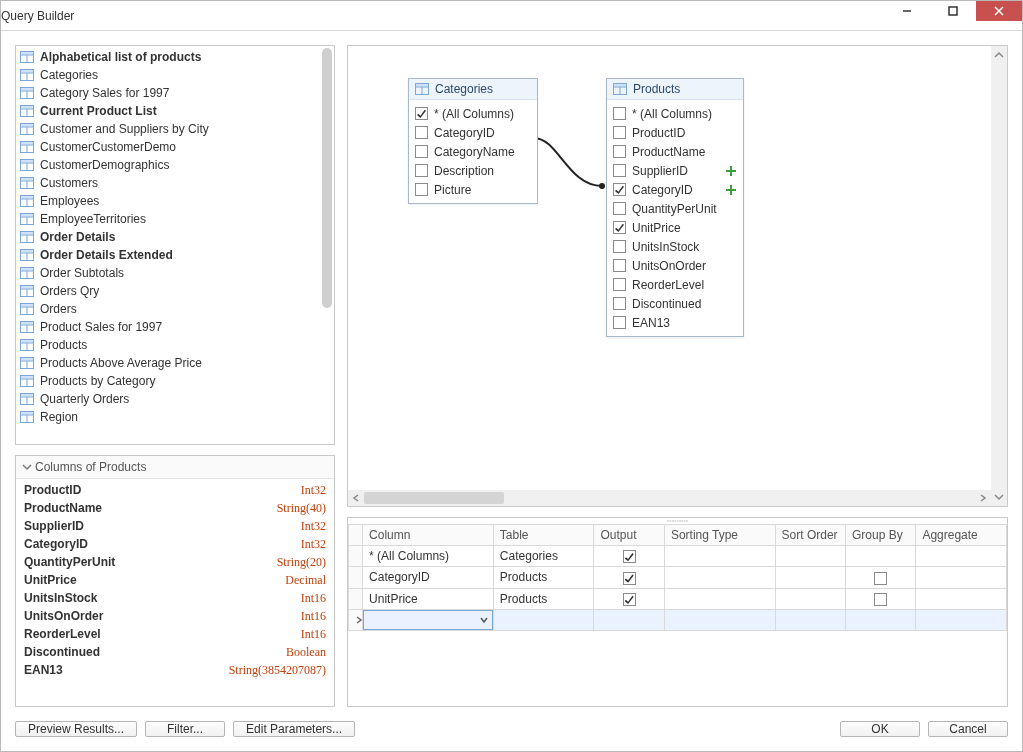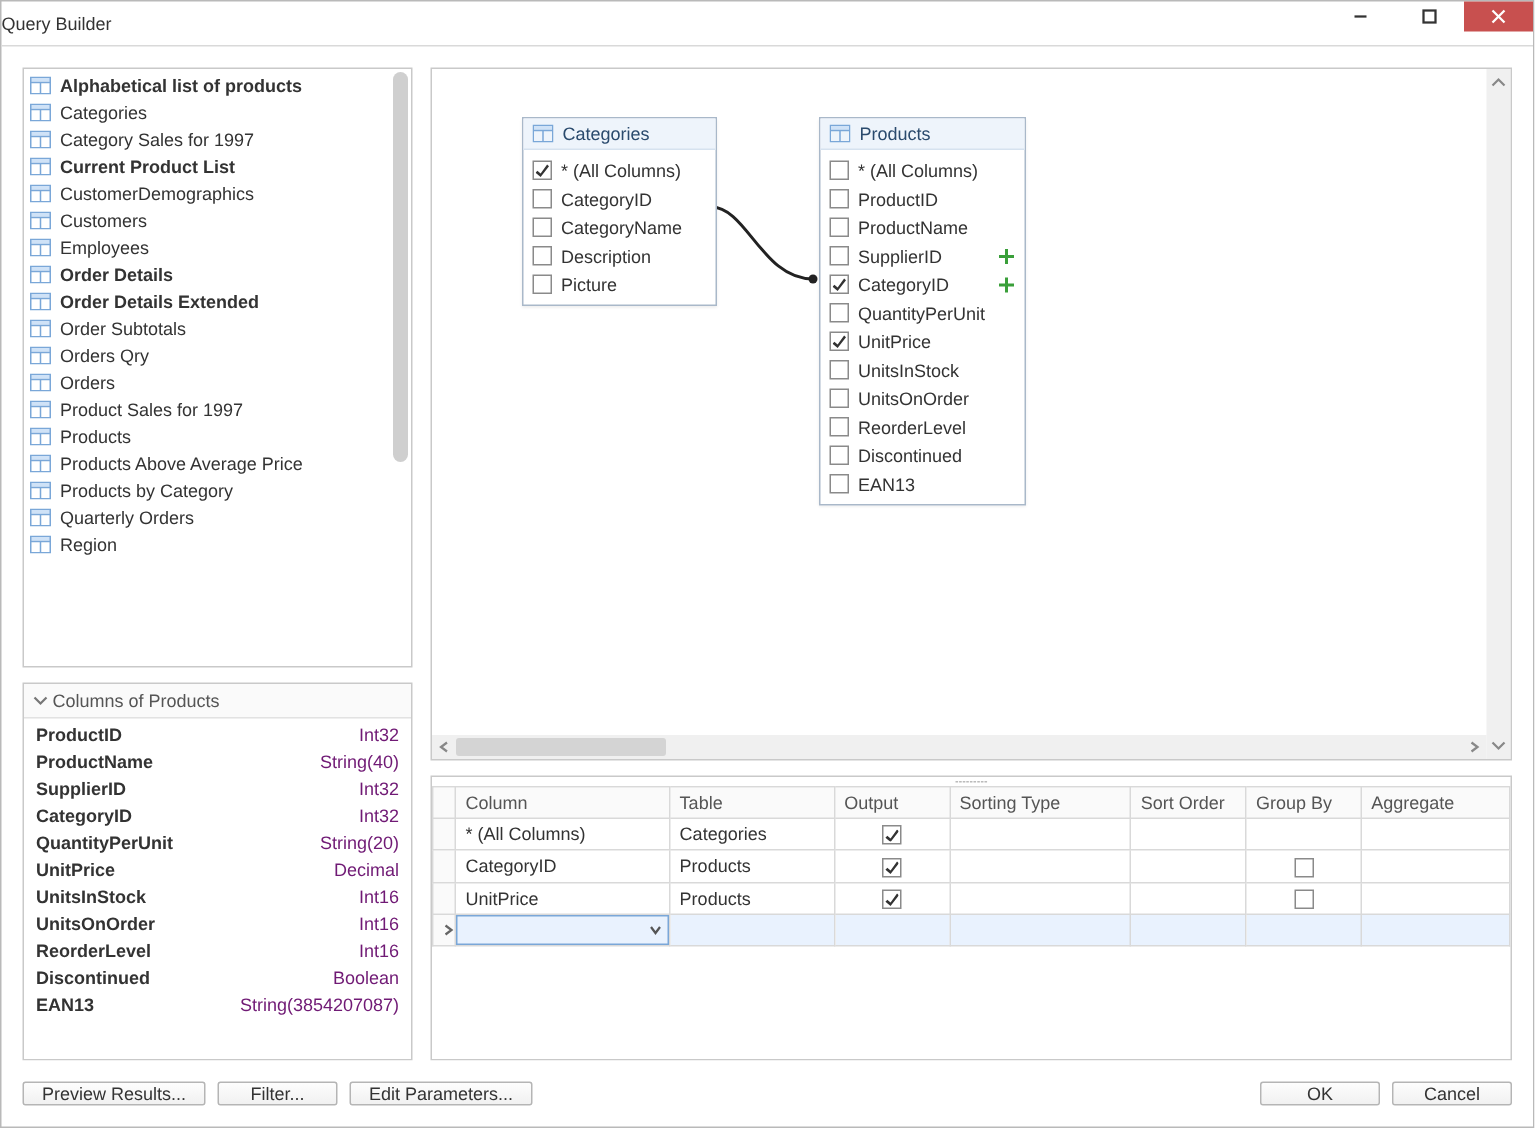--- a/index.html
+++ b/index.html
@@ -27,21 +27,21 @@
     color: #000;
   }
   .win-close { background: #c8504f; color: #fff; width: 46px; height: 20px; }
   .win-close svg { stroke: #fff; }
   .body {
     flex: 1; padding: 14px 14px 0 14px;
     display: flex; gap: 12px;
     overflow: hidden;
   }
   .left-col {
-    width: 260px; display: flex; flex-direction: column; gap: 10px;
+    width: 320px; display: flex; flex-direction: column; gap: 10px;
   }
   .panel {
     border: 1px solid #c9c9c9;
     background: #fff;
     display: flex; flex-direction: column;
     min-height: 0;
   }
   .tables-panel { flex: 0 0 400px; position: relative; }
   .tables-list {
     overflow-y: auto; padding: 2px 0;
@@ -68,21 +68,21 @@
     background: #fafafa;
     color: #555;
   }
   .columns-body { padding: 2px 8px; overflow-y: auto; flex: 1; }
   .col-row {
     display: flex; justify-content: space-between;
     padding: 1px 0; color: #333;
     height: 18px; align-items: center;
   }
   .col-row .name { font-weight: 700; }
-  .col-row .type { color: #701a75; }
+  .col-row .type { color: #c2410c; font-family: Liberation Serif, serif; }
 
   .right-col {
     flex: 1; display: flex; flex-direction: column; gap: 10px; min-width: 0;
   }
   .design-panel {
     flex: 1; position: relative;
     border: 1px solid #c9c9c9;
     background: #fff;
     overflow: hidden;
   }
@@ -281,39 +281,66 @@
                 </svg></span>
               <span>Current Product List</span>
             </div>
             <div class="row">
               <span class="table-icon"><svg width="14" height="12">
                   <rect class="head" x="0.5" y="0.5" width="13" height="3"></rect>
                   <rect class="outer" x="0.5" y="0.5" width="13" height="11"></rect>
                   <line x1="0.5" y1="4" x2="13.5" y2="4" stroke="#7aa7d8"></line>
                   <line x1="7" y1="4" x2="7" y2="11.5" stroke="#7aa7d8"></line>
                 </svg></span>
+              <span>Customer and Suppliers by City</span>
+            </div>
+            <div class="row">
+              <span class="table-icon"><svg width="14" height="12">
+                  <rect class="head" x="0.5" y="0.5" width="13" height="3"></rect>
+                  <rect class="outer" x="0.5" y="0.5" width="13" height="11"></rect>
+                  <line x1="0.5" y1="4" x2="13.5" y2="4" stroke="#7aa7d8"></line>
+                  <line x1="7" y1="4" x2="7" y2="11.5" stroke="#7aa7d8"></line>
+                </svg></span>
+              <span>CustomerCustomerDemo</span>
+            </div>
+            <div class="row">
+              <span class="table-icon"><svg width="14" height="12">
+                  <rect class="head" x="0.5" y="0.5" width="13" height="3"></rect>
+                  <rect class="outer" x="0.5" y="0.5" width="13" height="11"></rect>
+                  <line x1="0.5" y1="4" x2="13.5" y2="4" stroke="#7aa7d8"></line>
+                  <line x1="7" y1="4" x2="7" y2="11.5" stroke="#7aa7d8"></line>
+                </svg></span>
               <span>CustomerDemographics</span>
             </div>
             <div class="row">
               <span class="table-icon"><svg width="14" height="12">
                   <rect class="head" x="0.5" y="0.5" width="13" height="3"></rect>
                   <rect class="outer" x="0.5" y="0.5" width="13" height="11"></rect>
                   <line x1="0.5" y1="4" x2="13.5" y2="4" stroke="#7aa7d8"></line>
                   <line x1="7" y1="4" x2="7" y2="11.5" stroke="#7aa7d8"></line>
                 </svg></span>
               <span>Customers</span>
             </div>
             <div class="row">
               <span class="table-icon"><svg width="14" height="12">
                   <rect class="head" x="0.5" y="0.5" width="13" height="3"></rect>
                   <rect class="outer" x="0.5" y="0.5" width="13" height="11"></rect>
                   <line x1="0.5" y1="4" x2="13.5" y2="4" stroke="#7aa7d8"></line>
                   <line x1="7" y1="4" x2="7" y2="11.5" stroke="#7aa7d8"></line>
                 </svg></span>
               <span>Employees</span>
+            </div>
+            <div class="row">
+              <span class="table-icon"><svg width="14" height="12">
+                  <rect class="head" x="0.5" y="0.5" width="13" height="3"></rect>
+                  <rect class="outer" x="0.5" y="0.5" width="13" height="11"></rect>
+                  <line x1="0.5" y1="4" x2="13.5" y2="4" stroke="#7aa7d8"></line>
+                  <line x1="7" y1="4" x2="7" y2="11.5" stroke="#7aa7d8"></line>
+                </svg></span>
+              <span>EmployeeTerritories</span>
             </div>
             <div class="row bold">
               <span class="table-icon"><svg width="14" height="12">
                   <rect class="head" x="0.5" y="0.5" width="13" height="3"></rect>
                   <rect class="outer" x="0.5" y="0.5" width="13" height="11"></rect>
                   <line x1="0.5" y1="4" x2="13.5" y2="4" stroke="#7aa7d8"></line>
                   <line x1="7" y1="4" x2="7" y2="11.5" stroke="#7aa7d8"></line>
                 </svg></span>
               <span>Order Details</span>
             </div>

